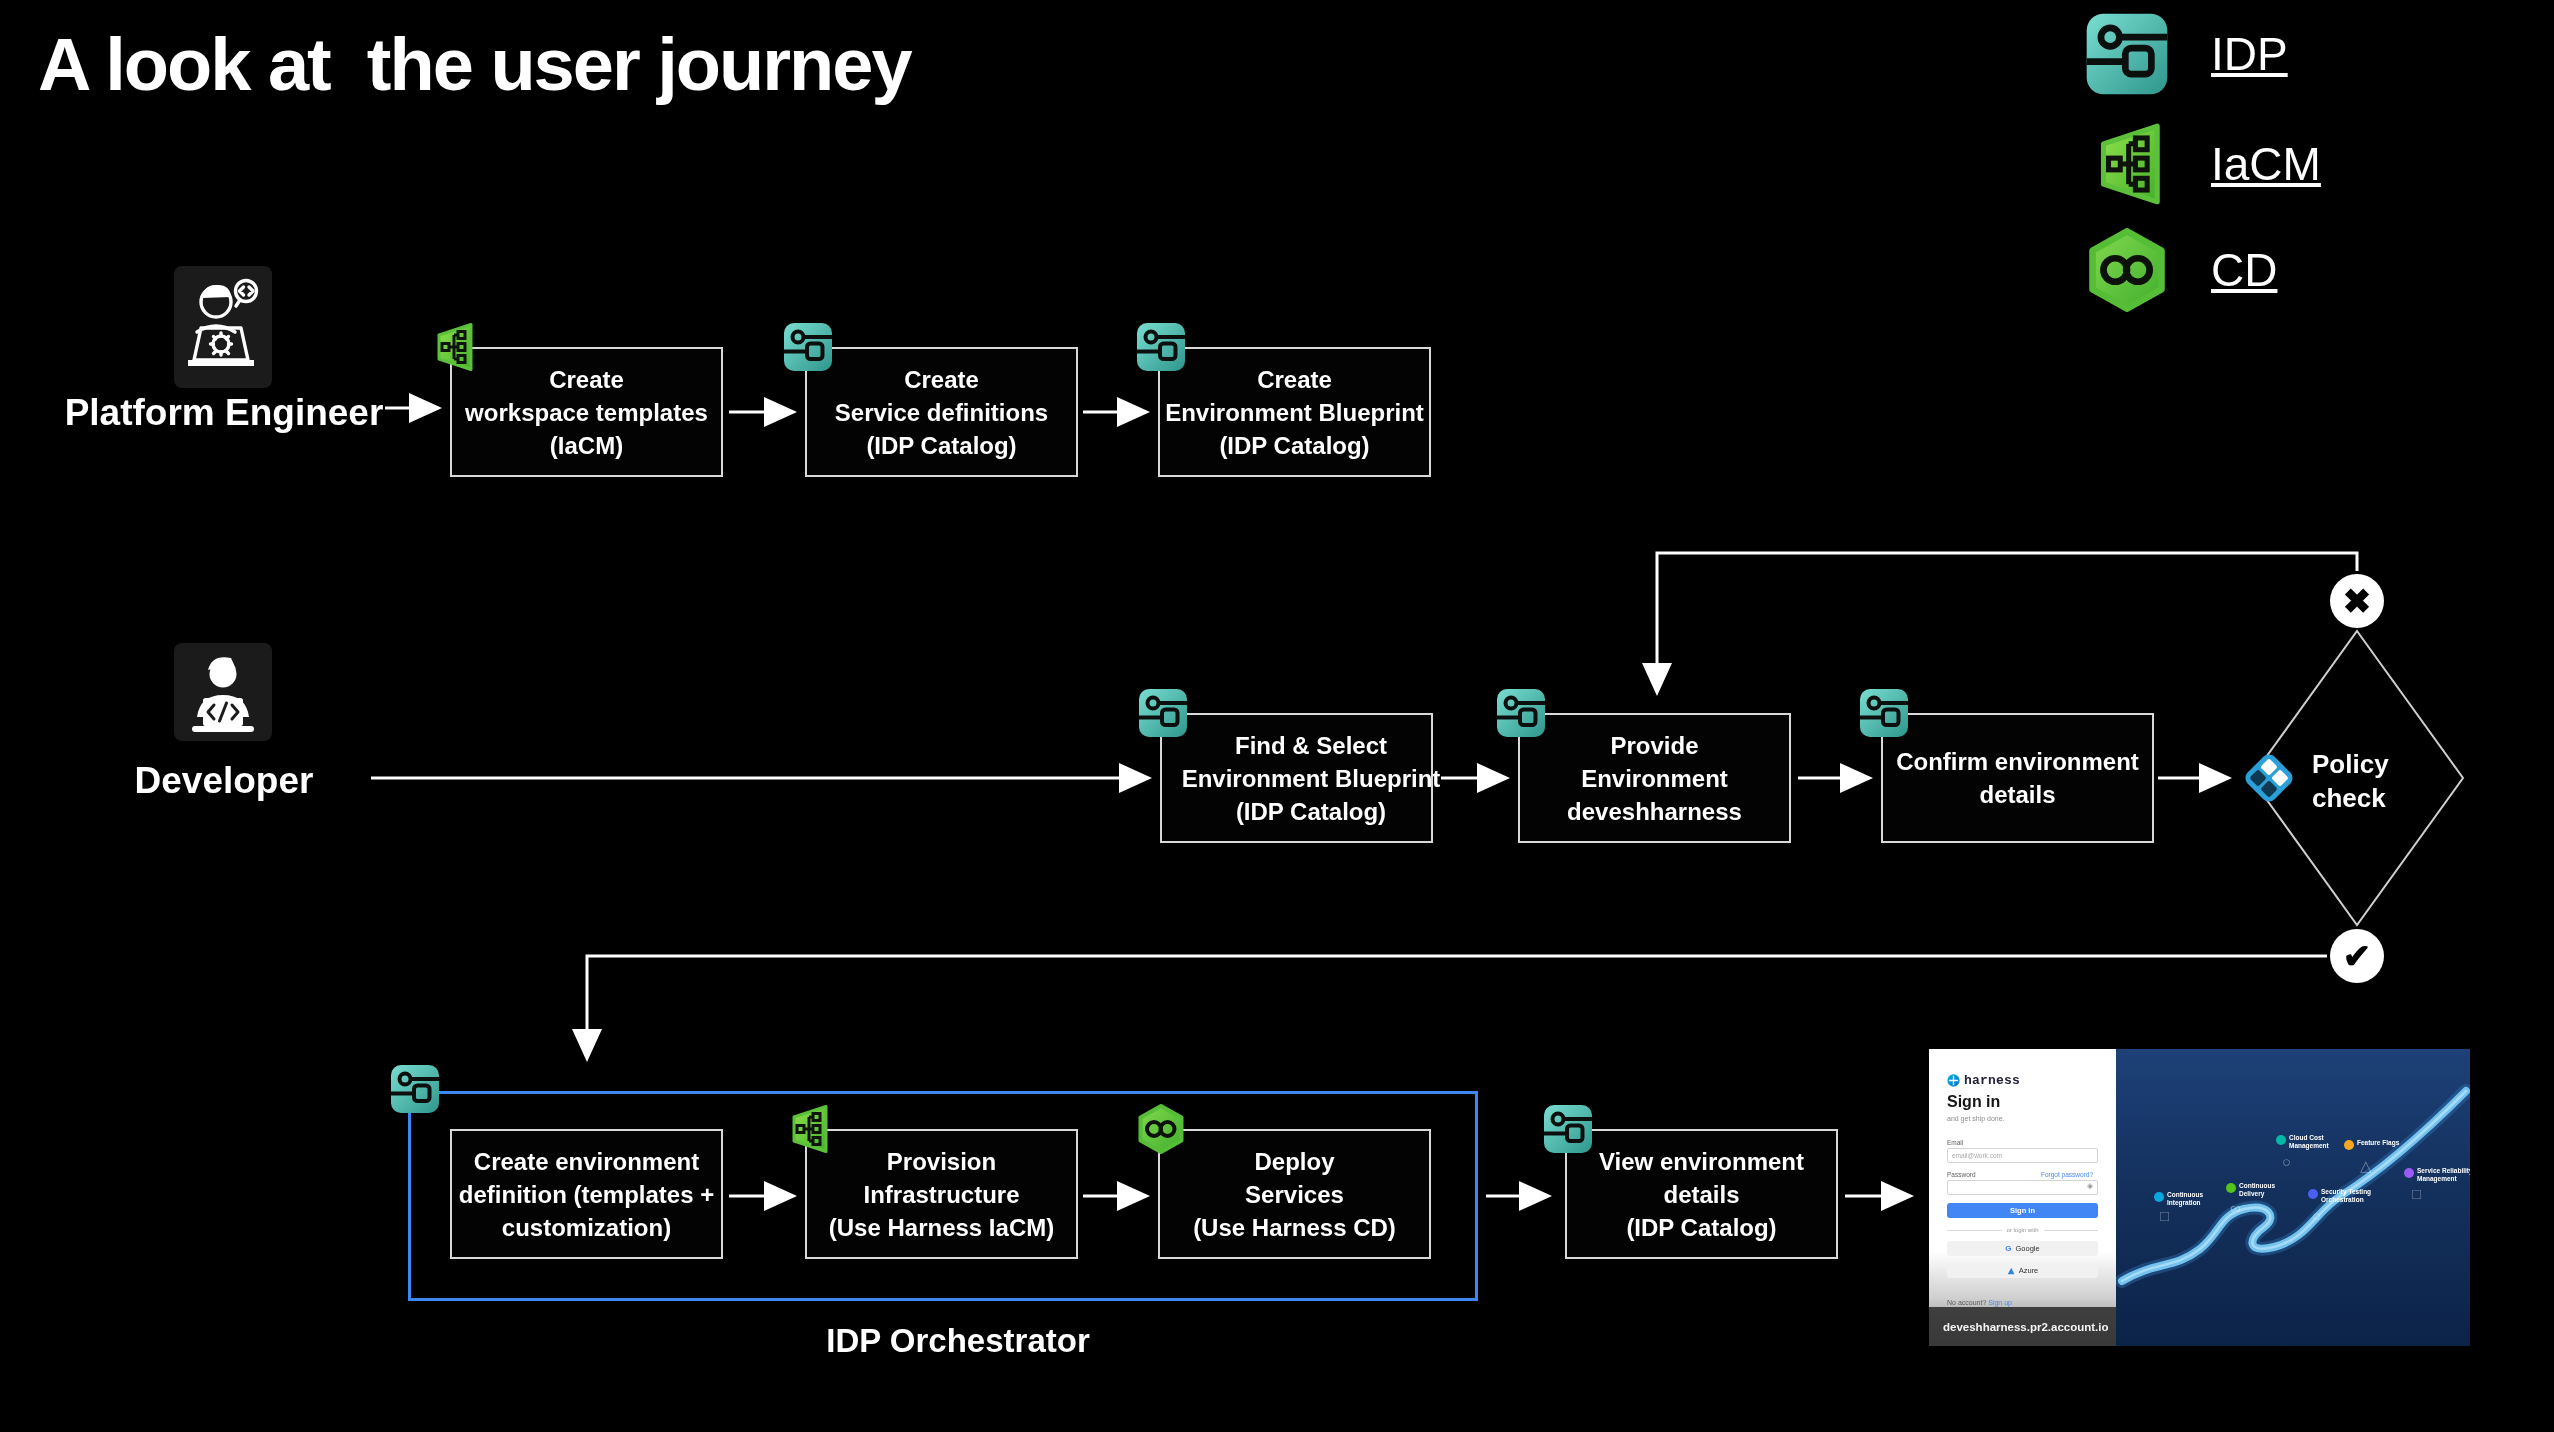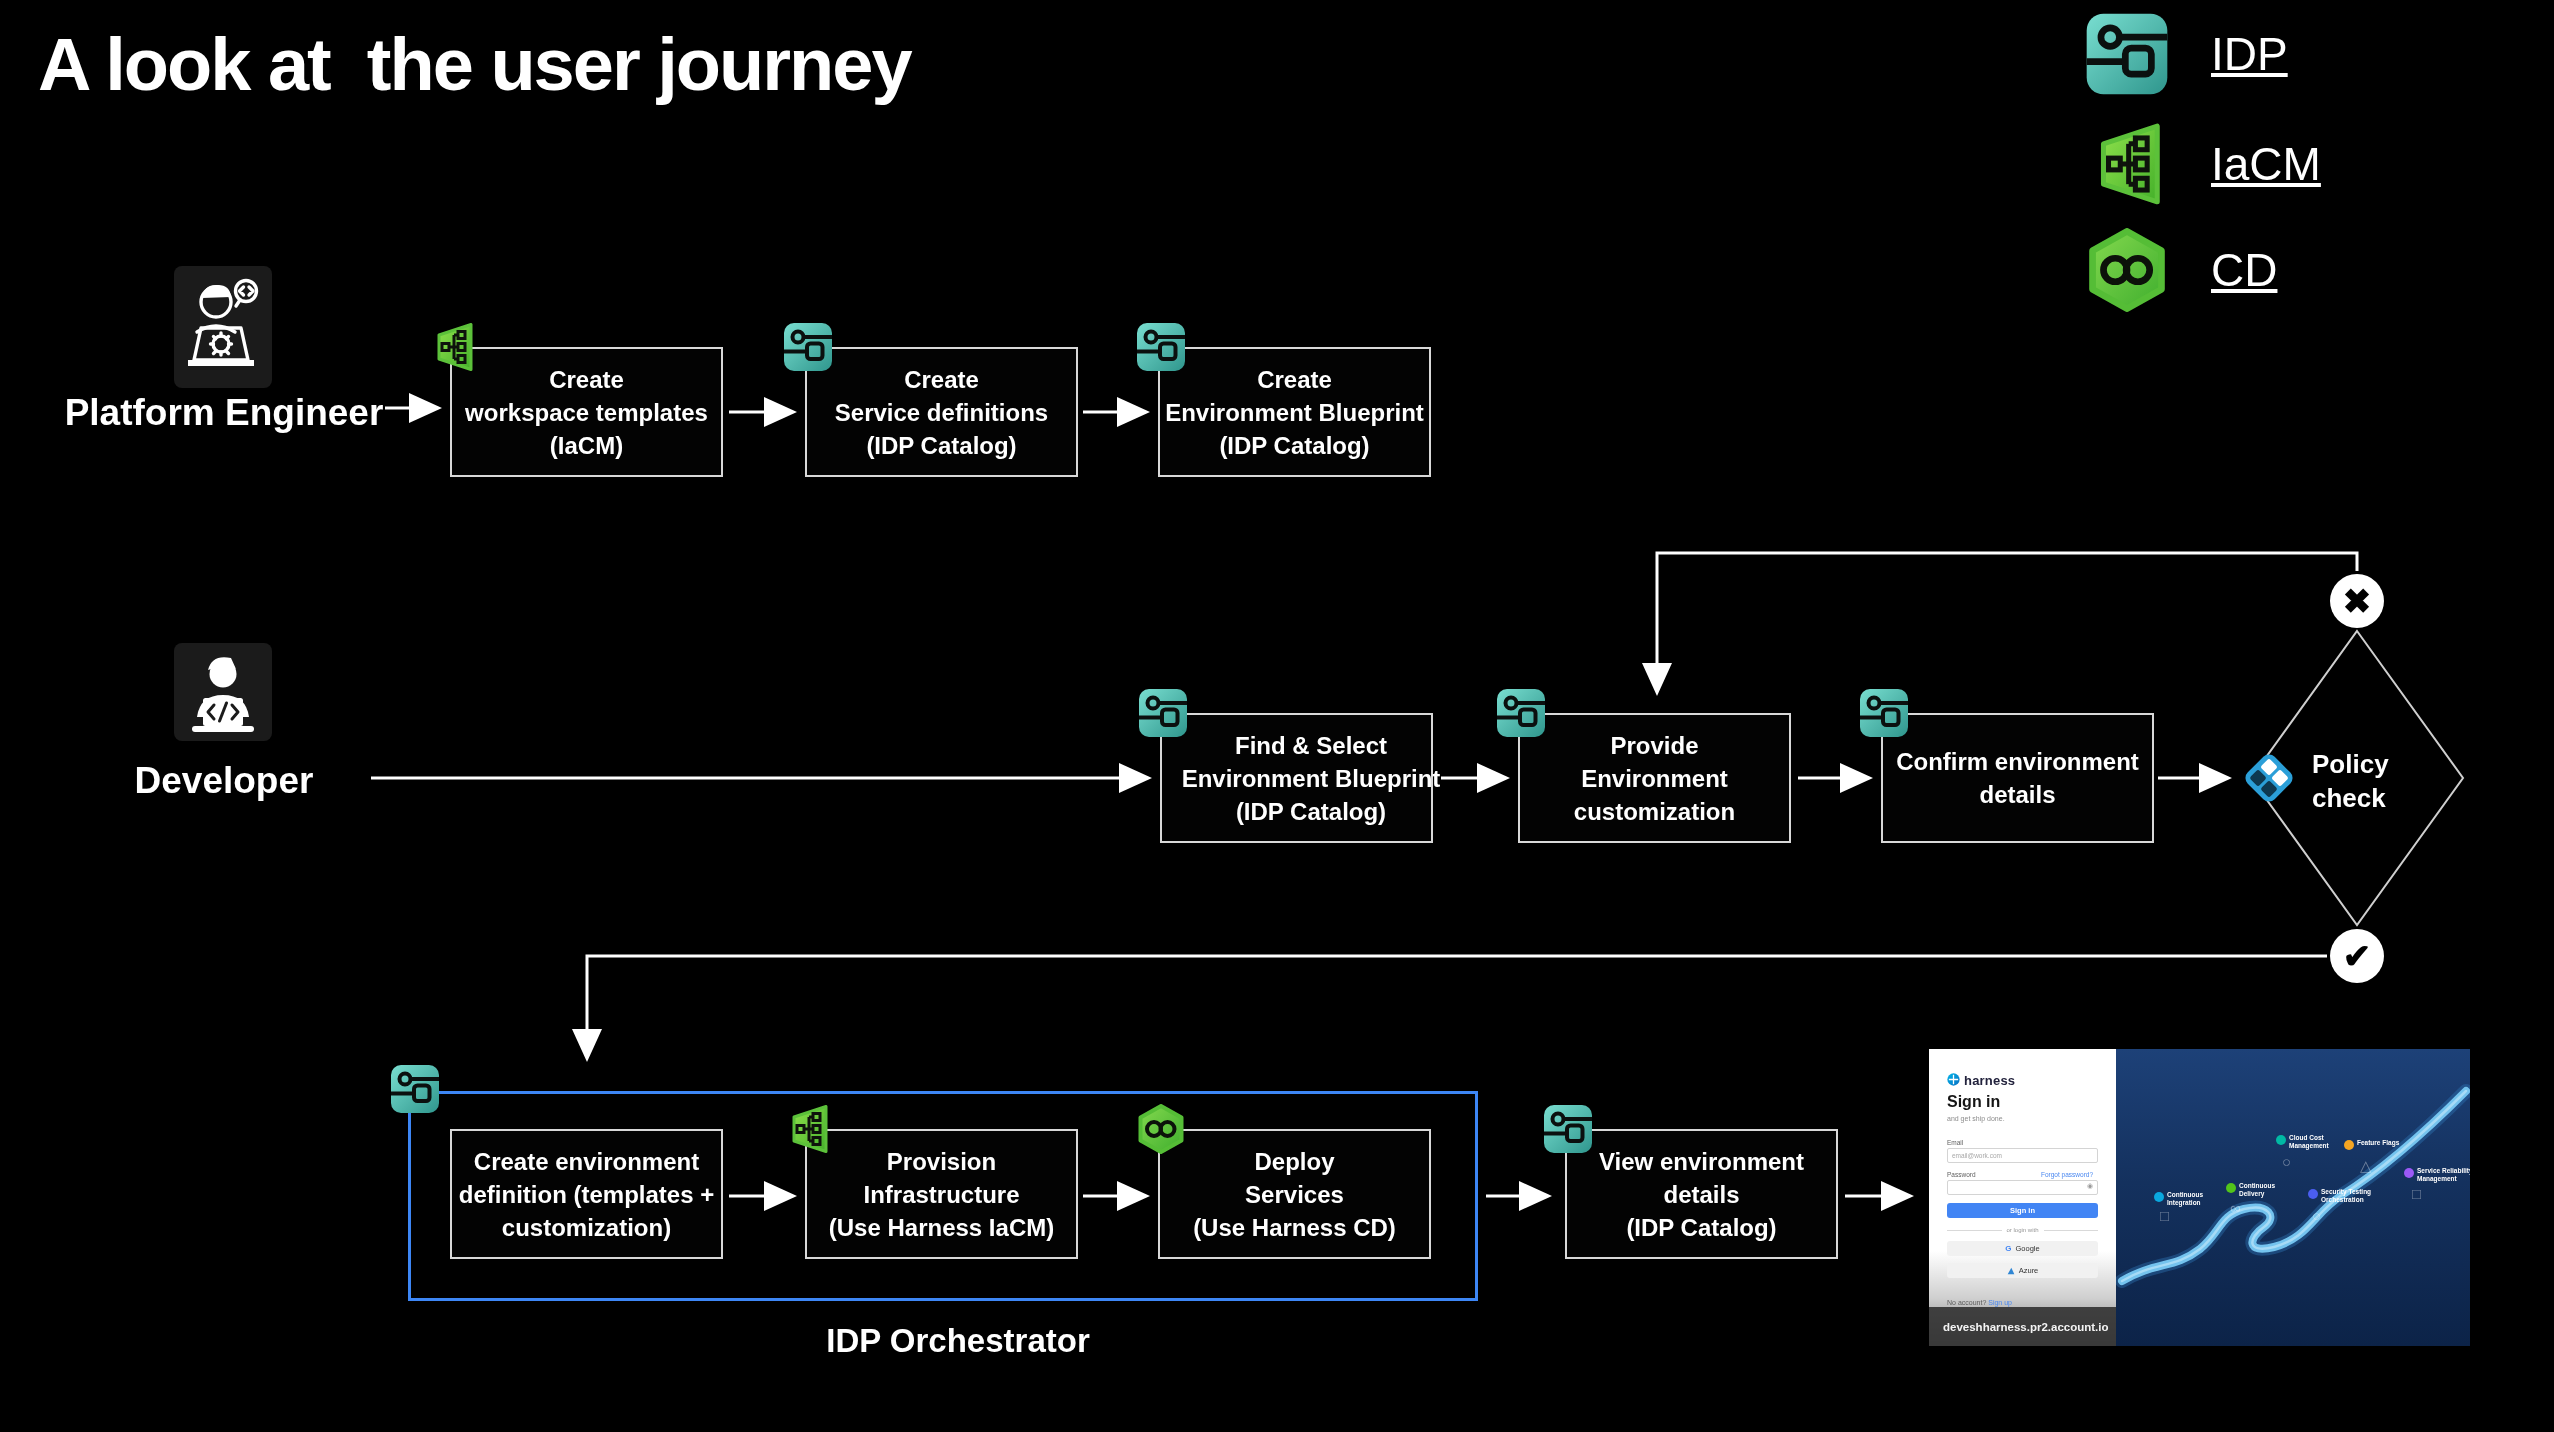--- a/index.html
+++ b/index.html
@@ -42,21 +42,21 @@
 
   
   .wires{position:absolute;left:0;top:0;pointer-events:none;}
 
   
   .shot{position:absolute;left:1929px;top:1049px;width:541px;height:297px;overflow:hidden;background:#0e2749;}
   .shot-left{position:absolute;left:0;top:0;width:187px;height:297px;
              background:linear-gradient(180deg,#ffffff 0%,#ffffff 68%,#cfcfcf 84%,#6f6f6f 100%);}
   .shot-right{position:absolute;left:187px;top:0;width:354px;height:297px;
               background:linear-gradient(180deg,#1d4178 0%,#14315e 45%,#0c2348 100%);}
-  .brandrow{position:absolute;left:18px;top:24px;display:flex;gap:4px;}
+  .brandrow{position:absolute;left:18px;top:24px;display:flex;align-items:center;gap:4px;font-family:Liberation Mono, monospace;}
   .brandtxt{font-size:13px;font-weight:bold;color:#22223c;letter-spacing:.2px;}
   .si-h{position:absolute;left:18px;top:44px;font-size:16px;font-weight:bold;color:#151515;}
   .si-sub{position:absolute;left:18px;top:66px;font-size:7px;color:#8d8d8d;}
   .si-label{position:absolute;font-size:6.5px;color:#5f5f5f;}
   .si-input{position:absolute;left:18px;width:151px;height:15px;background:#fff;border:1px solid #d4d4d4;
             border-radius:2px;box-sizing:border-box;font-size:6.5px;color:#333;padding:0 4px;
             font-family:"Liberation Sans",sans-serif;}
   .si-input::placeholder{color:#a8a8a8;}
   .si-link{position:absolute;font-size:6.5px;color:#4a88f0;}
   .si-btn{position:absolute;left:18px;width:151px;height:15px;border-radius:3px;border:none;
@@ -273,21 +273,21 @@
     <div class="bl">Find &amp; Select</div>
     <div class="bl">Environment Blueprint</div>
     <div class="bl">(IDP Catalog)</div>
   </div>
   <div class="box" style="left:1518px;top:713px;">
     <svg class="corner-ico">
         <use href="#i-idp"></use>
       </svg>
     <div class="bl">Provide</div>
     <div class="bl">Environment</div>
-    <div class="bl">customization</div>
+    <div class="bl">deveshharness</div>
   </div>
   <div class="box" style="left:1881px;top:713px;">
     <svg class="corner-ico">
         <use href="#i-idp"></use>
       </svg>
     <div class="bl">Confirm environment</div>
     <div class="bl">details</div>
   </div>
 
   <svg class="abs" style="left:2240px;top:749px;" width="58" height="58">

